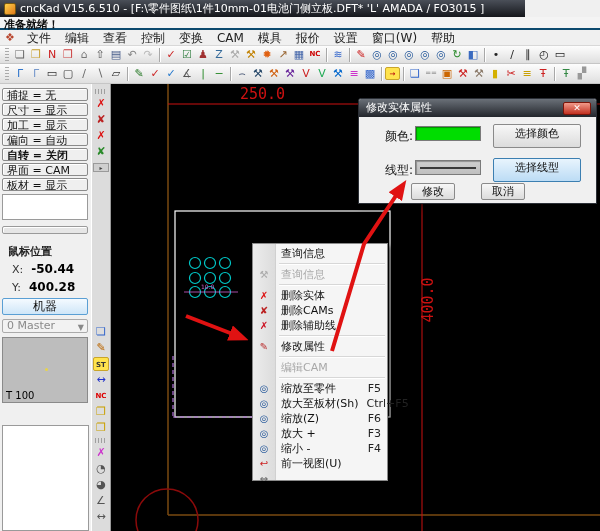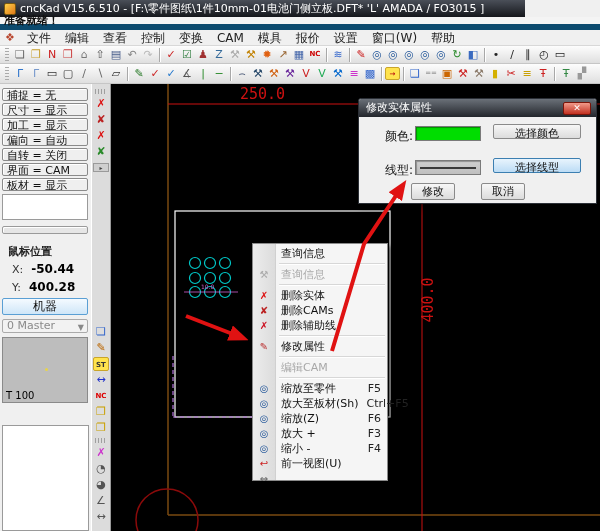--- a/index.html
+++ b/index.html
@@ -6,21 +6,21 @@
   #app{position:relative;width:600px;height:531px;overflow:hidden;
        font-family:"DejaVu Sans",sans-serif;font-size:11px;color:#222;
        background:#f0f0f0;user-select:none;}
   
   .titlebar{position:absolute;left:0;top:0;width:525px;height:17px;
     background:linear-gradient(#4a4f58,#15171c);color:#fff;display:flex;align-items:center;
     padding-left:4px;box-sizing:border-box;font-size:11px;white-space:nowrap;overflow:hidden;}
   .appicon{display:inline-block;width:12px;height:12px;margin-right:4px;border-radius:2px;
     background:linear-gradient(135deg,#ffd24a,#e07818);border:1px solid #7a5a10;box-sizing:border-box;}
   .statusbar{position:absolute;left:0;top:17px;width:600px;height:13px;background:#f4f4f4;
-    border-bottom:6px solid #0c4a6e;display:flex;align-items:center;gap:6px;padding-left:4px;
+    border-bottom:2px solid #0c4a6e;display:flex;gap:6px;padding-left:4px;
     box-sizing:border-box;font-weight:bold;color:#111;}
   .menubar{position:absolute;left:0;top:30px;width:600px;height:16px;background:#f0f0f0;
     border-bottom:1px solid #d8d8d8;display:flex;align-items:center;box-sizing:border-box;padding-left:3px;}
   .menubar .mlogo{color:#b8442c;margin:0 5px 0 2px;font-size:11px;}
   .menubar .mitem{padding:0 7px;height:16px;line-height:16px;font-size:12px;color:#222;}
   
   .tbrow{position:absolute;left:0;width:600px;background:linear-gradient(#fdfdfd,#dfdfdf);
     border-bottom:1px solid #c6c6c6;display:flex;align-items:center;box-sizing:border-box;
     padding-left:2px;overflow:hidden;}
   #tb1{top:46px;height:18px;} #tb2{top:64px;height:20px;}
@@ -92,21 +92,21 @@
   .dlg-close{position:absolute;right:5px;top:3px;width:28px;height:13px;border-radius:2px;
     background:linear-gradient(#f09a8a,#c23020);border:1px solid #7a1408;box-sizing:border-box;
     color:#fff;font-size:9px;line-height:11px;text-align:center;font-weight:bold;}
   .dlg-label{position:absolute;width:46px;text-align:right;font-size:12px;color:#111;}
   .swatch{position:absolute;left:56px;width:66px;height:15px;border:1px solid #7a7a7a;
     box-shadow:inset 1px 1px 1px rgba(0,0,0,.35);box-sizing:border-box;}
   .linetype{position:absolute;left:56px;width:66px;height:15px;border:1px solid #7a7a7a;
     background:linear-gradient(#cfcfcf,#bfbfbf);box-shadow:inset 1px 1px 1px rgba(0,0,0,.3);
     box-sizing:border-box;}
   .linetype::after{content:"";position:absolute;left:4px;right:4px;top:6px;height:2px;background:#3a3a3a;}
-  .dbtn{position:absolute;height:15px;background:linear-gradient(#f7f7f7,#dcdcdc);
+  .dbtn{position:absolute;height:24px;background:linear-gradient(#f7f7f7,#dcdcdc);
     border:1px solid #8a8a8a;border-radius:2px;box-sizing:border-box;text-align:center;
     font-size:11px;line-height:17px;color:#111;}
   .dbtn.focus{background:linear-gradient(#e8f4fd,#bcdcf5);border-color:#3c7fb1;}
   
   .arrows{position:absolute;left:0;top:0;width:600px;height:531px;z-index:90;pointer-events:none;}
 </style>
 </head>
 <body>
 
 <div id="app">
@@ -207,21 +207,21 @@
       <span class="tbicon" style="color: rgb(51, 136, 68);">Ŧ</span>
       <span class="tbicon" style="color: rgb(153, 153, 153);">▞</span>
     </div>
 
   <div class="leftpanel">
     <div id="toggles">
         <div class="toggle" style="top: 4px;">捕捉 = 无</div>
         <div class="toggle" style="top: 19px;">尺寸 = 显示</div>
         <div class="toggle" style="top: 34px;">加工 = 显示</div>
         <div class="toggle" style="top: 49px;">偏向 = 自动</div>
-        <div class="toggle" style="top: 64px;">自转 = 关闭</div>
+        <div class="toggle" style="top: 64px; font-weight: bold;">自转 = 关闭</div>
         <div class="toggle" style="top: 79px;">界面 = CAM</div>
         <div class="toggle" style="top: 94px;">板材 = 显示</div>
       </div>
     <div class="whitebox" style="top:110px;width:86px;height:26px;"></div>
     <div class="raisedbar" style="top:142px;"></div>
     <div class="mp-title" style="top:160px;">鼠标位置</div>
     <div class="mp-row" style="top:178px;">
       <span class="lab">X:</span>
       <span class="val">-50.44</span>
     </div>

